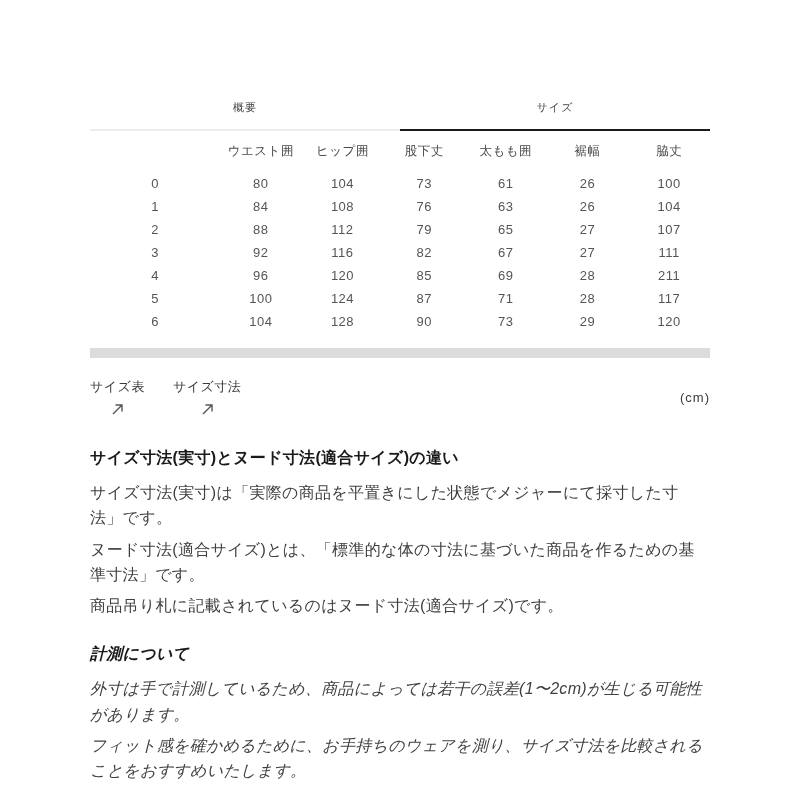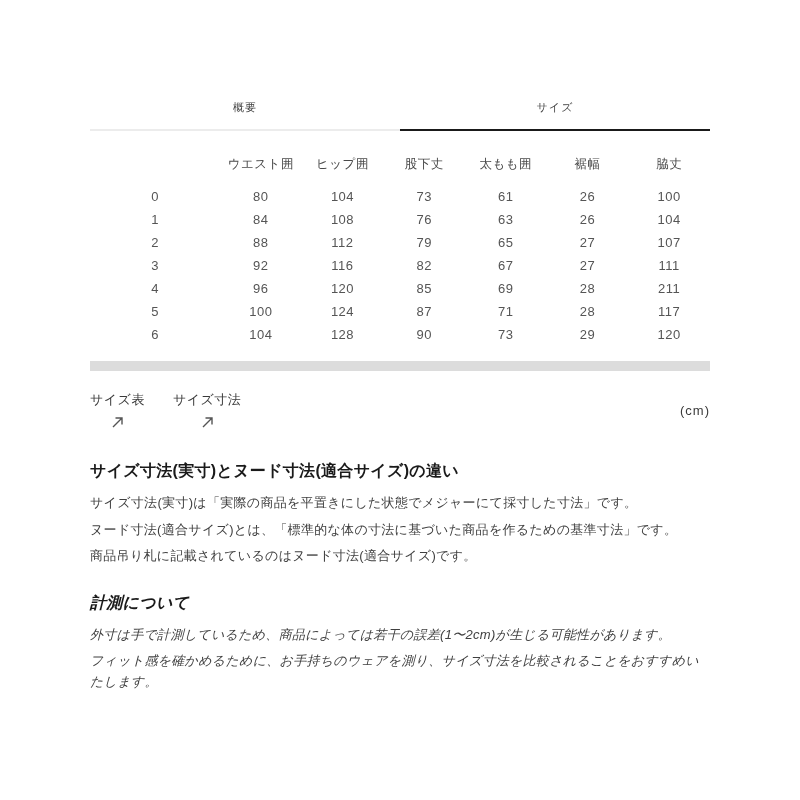--- a/index.html
+++ b/index.html
@@ -23,21 +23,21 @@
     color: #444444;
     padding-bottom: 14px;
     border-bottom: 2px solid #ececec;
     cursor: pointer;
   }
   .tab.active { border-bottom-color: #1a1a1a; }
 
   
   table.size-table {
     width: 100%;
-    margin-top: 25px;
+    margin-top: 12px;
     border-collapse: collapse;
     table-layout: fixed;
   }
   table.size-table col.size-col { width: 130px; }
   table.size-table th {
     font-weight: normal;
     font-size: 12.5px;
     color: #4a4a4a;
     text-align: center;
     padding: 0 0 12px 0;
@@ -84,21 +84,21 @@
   .section { margin-top: 32px; }
   .section + .section { margin-top: 26px; font-style: italic; }
   .section-heading {
     font-size: 16px;
     font-weight: bold;
     color: #1a1a1a;
     margin-bottom: 11px;
     letter-spacing: 0.3px;
   }
   .section p {
-    font-size: 13px;
+    font-size: 16px;
     line-height: 1.58;
     color: #3f3f3f;
     margin-bottom: 6px;
     letter-spacing: 0.3px;
   }
 </style>
 </head>
 <body>
 
 <div class="page">

